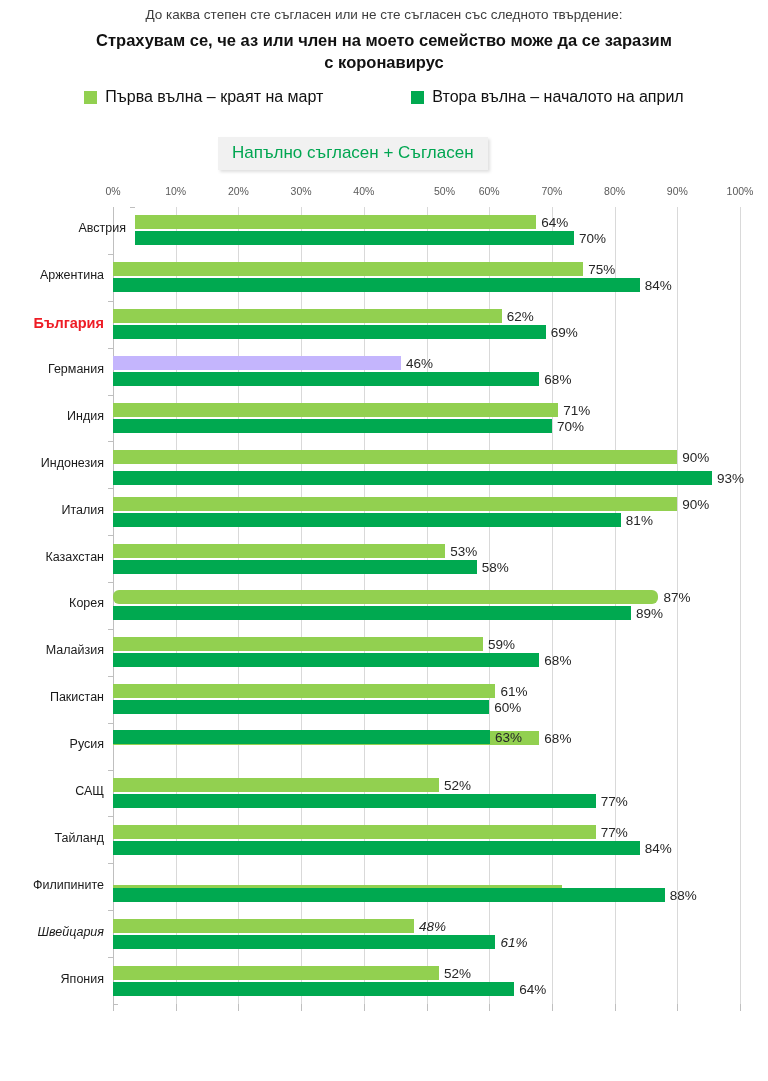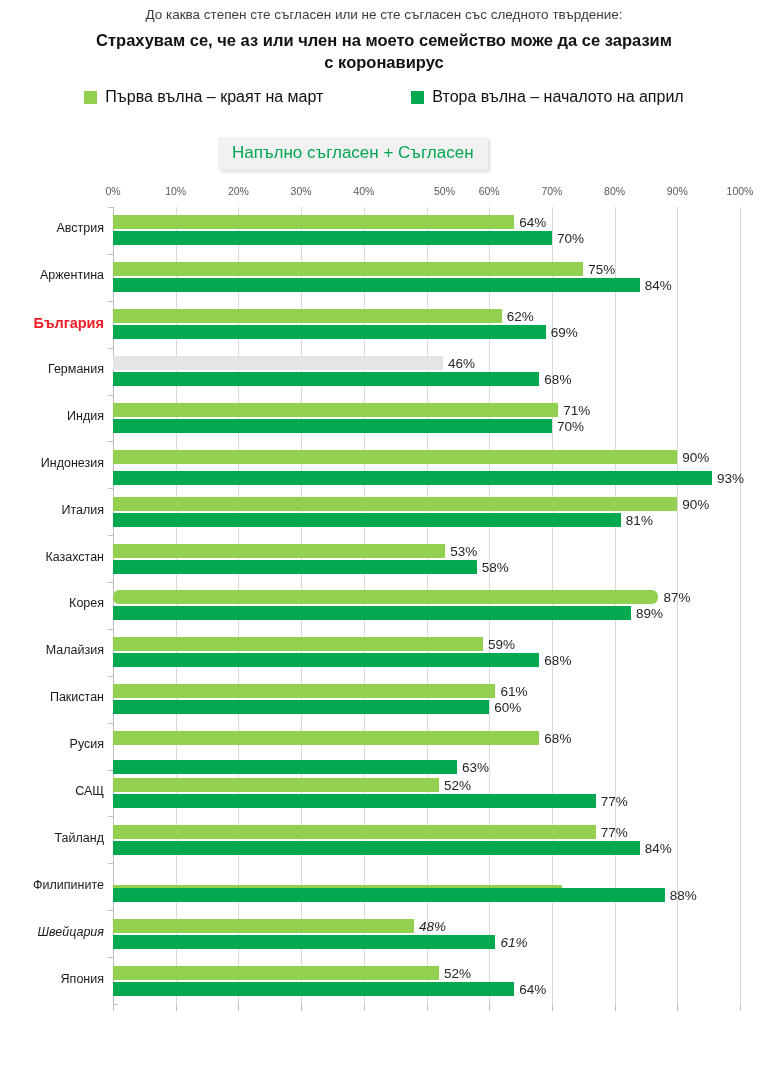--- a/index.html
+++ b/index.html
@@ -224,21 +224,21 @@
     <div class="gridline" style="left: 376.2px;"></div>
     <div class="tick-mark" style="left: 376.2px;"></div>
     <div class="gridline" style="left: 438.9px;"></div>
     <div class="tick-mark" style="left: 438.9px;"></div>
     <div class="gridline" style="left: 501.6px;"></div>
     <div class="tick-mark" style="left: 501.6px;"></div>
     <div class="gridline" style="left: 564.3px;"></div>
     <div class="tick-mark" style="left: 564.3px;"></div>
     <div class="gridline" style="left: 627px;"></div>
     <div class="tick-mark" style="left: 627px;"></div>
-    <div class="row" style="top: 0px; height: 46.8824px;">
+    <div class="row" style="top: 0px; height: 46.8824px; margin-left: 22px;">
       <div class="row-tick" style="top: 0px;"></div>
       <div class="cat-label" style="top: 14.4412px;">Австрия</div>
       <div class="bar wave1" style="background: rgb(146, 208, 80); width: 401.28px; top: 8.44118px;">
         <span class="bar-value">64%</span>
       </div>
       <div class="bar wave2" style="background: rgb(0, 169, 80); width: 438.9px; top: 24.4412px;">
         <span class="bar-value">70%</span>
       </div>
     </div>
     <div class="row" style="top: 46.8824px; height: 46.8824px;">
@@ -257,21 +257,21 @@
       <div class="bar wave1" style="background: rgb(146, 208, 80); width: 388.74px; top: 8.44118px;">
         <span class="bar-value">62%</span>
       </div>
       <div class="bar wave2" style="background: rgb(0, 169, 80); width: 432.63px; top: 24.4412px;">
         <span class="bar-value">69%</span>
       </div>
     </div>
     <div class="row" style="top: 140.647px; height: 46.8824px;">
       <div class="row-tick" style="top: 0px;"></div>
       <div class="cat-label" style="top: 14.4412px;">Германия</div>
-      <div class="bar wave1" style="background: #e5e5e5; width: 330px; top: 8.44118px;">
+      <div class="bar wave1" style="background: #c4b5fd; width: 288px; top: 8.44118px;">
         <span class="bar-value">46%</span>
       </div>
       <div class="bar wave2" style="background: rgb(0, 169, 80); width: 426.36px; top: 24.4412px;">
         <span class="bar-value">68%</span>
       </div>
     </div>
     <div class="row" style="top: 187.529px; height: 46.8824px;">
       <div class="row-tick" style="top: 0px;"></div>
       <div class="cat-label" style="top: 14.4412px;">Индия</div>
       <div class="bar wave1" style="background: rgb(146, 208, 80); width: 445.17px; top: 8.44118px;">
@@ -340,21 +340,21 @@
       <div class="bar wave2" style="background: rgb(0, 169, 80); width: 376.2px; top: 24.4412px;">
         <span class="bar-value">60%</span>
       </div>
     </div>
     <div class="row" style="top: 515.706px; height: 46.8824px;">
       <div class="row-tick" style="top: 0px;"></div>
       <div class="cat-label" style="top: 14.4412px;">Русия</div>
       <div class="bar wave1" style="background: rgb(146, 208, 80); width: 426.36px; top: 8.44118px;">
         <span class="bar-value">68%</span>
       </div>
-      <div class="bar wave2" style="background: rgb(0, 169, 80); width: 344px; top: 37px;">
+      <div class="bar wave2" style="background: rgb(0, 169, 80); width: 377px; top: 7px;">
         <span class="bar-value">63%</span>
       </div>
     </div>
     <div class="row" style="top: 562.588px; height: 46.8824px;">
       <div class="row-tick" style="top: 0px;"></div>
       <div class="cat-label" style="top: 14.4412px;">САЩ</div>
       <div class="bar wave1" style="background: rgb(146, 208, 80); width: 326.04px; top: 8.44118px;">
         <span class="bar-value">52%</span>
       </div>
       <div class="bar wave2" style="background: rgb(0, 169, 80); width: 482.79px; top: 24.4412px;">

